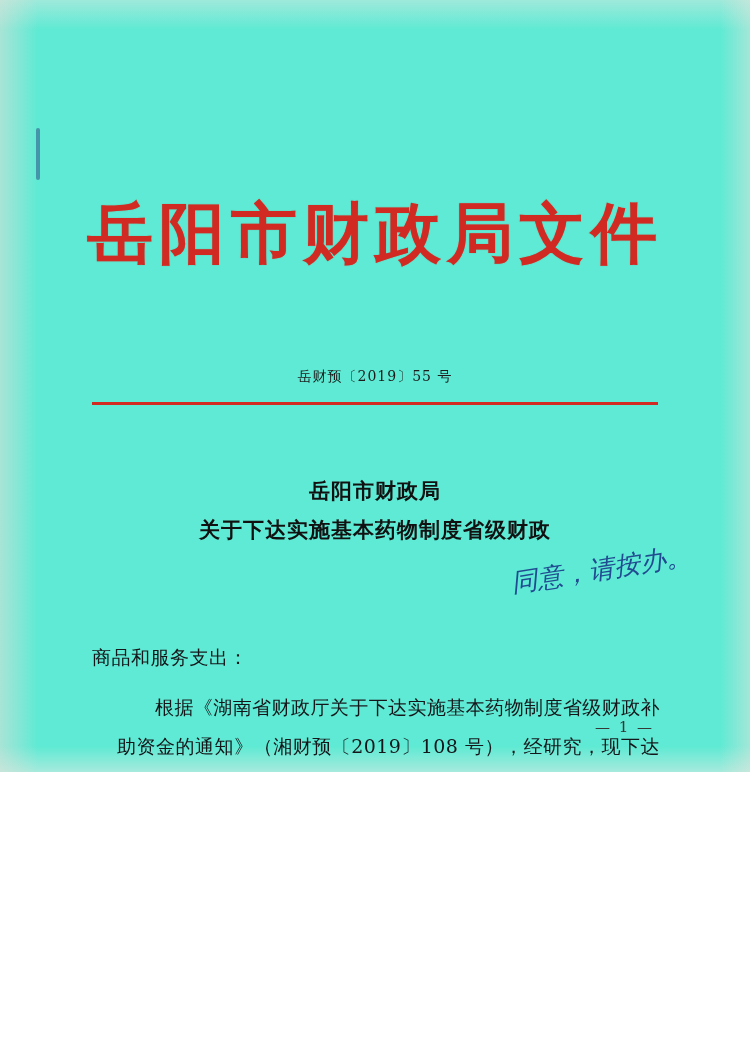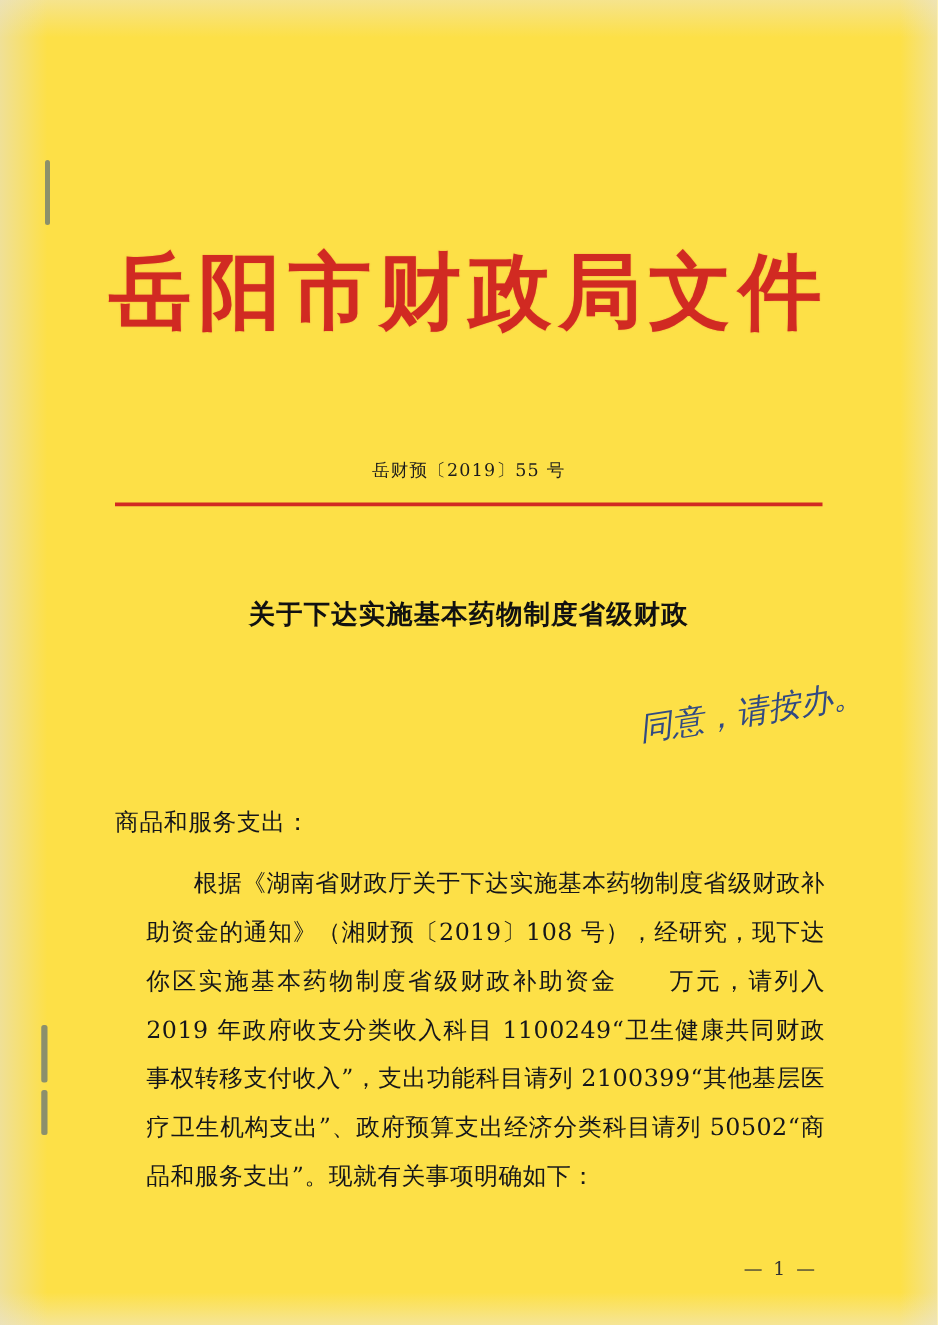--- a/index.html
+++ b/index.html
@@ -6,23 +6,23 @@
     margin: 0;
     padding: 0;
     background: #ffffff;
   }
   body {
     font-family: "DejaVu Serif", "Liberation Serif", serif;
   }
   .page {
     position: relative;
     width: 750px;
-    height: 1060px;
+    height: 772px;
     margin: 0 auto;
-    background: #fde047;
+    background: #5eead4;
     overflow: hidden;
   }
   
   .scan-tint {
     position: absolute;
     inset: 0;
     background:
       linear-gradient(90deg, rgba(228,224,216,0.55) 0px, rgba(255,255,255,0) 38px),
       linear-gradient(270deg, rgba(232,228,220,0.5) 0px, rgba(255,255,255,0) 30px),
       linear-gradient(180deg, rgba(236,232,226,0.45) 0px, rgba(255,255,255,0) 30px),
@@ -147,20 +147,21 @@
   <div class="edge-mark m2"></div>
   <div class="edge-mark m3"></div>
 
   <div class="header-title">岳阳市财政局文件</div>
 
   <div class="doc-number">岳财预〔2019〕55 号</div>
 
   <div class="red-rule"></div>
 
   <div class="subject">
+    <span class="line">岳阳市财政局</span>
     <span class="line">关于下达实施基本药物制度省级财政</span>
   </div>
 
   <div class="signature">同意，请按办。</div>
 
   <div class="salutation">商品和服务支出：</div>
 
   <div class="body-text">
     <p class="indent">根据《湖南省财政厅关于下达实施基本药物制度省级财政补助资金的通知》（湘财预〔2019〕108 号），经研究，现下达你区实施基本药物制度省级财政补助资金　　万元，请列入 2019 年政府收支分类收入科目 1100249“卫生健康共同财政事权转移支付收入”，支出功能科目请列 2100399“其他基层医疗卫生机构支出”、政府预算支出经济分类科目请列 50502“商品和服务支出”。现就有关事项明确如下：</p>
   </div>

